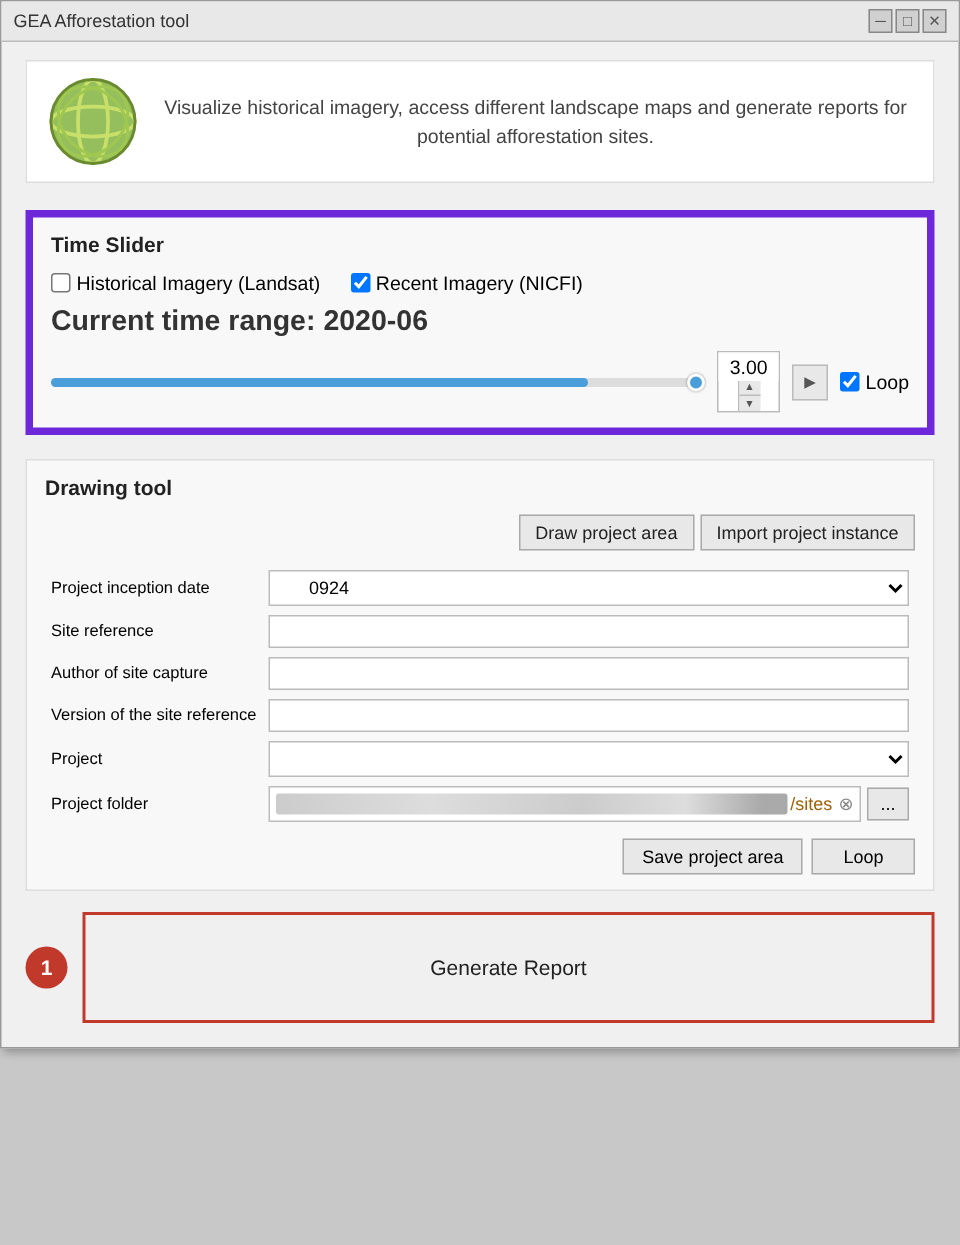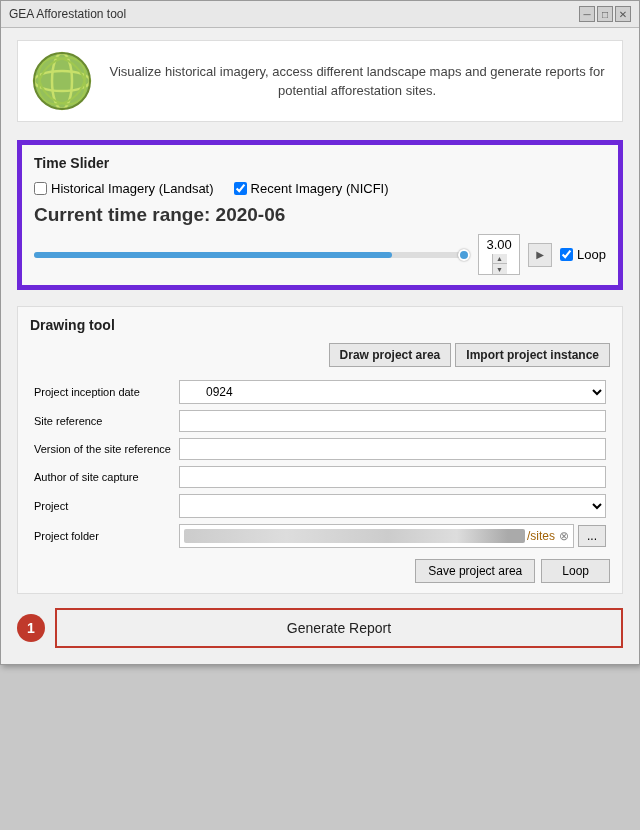--- a/index.html
+++ b/index.html
@@ -201,21 +201,20 @@
       gap: 4px;
       margin-bottom: 10px;
     }
     .tool-btn {
       padding: 4px 10px;
       background: #e8e8e8;
       border: 1px solid #aaa;
       cursor: pointer;
       font-size: 12px;
       color: #222;
-      font-weight: bold;
     }
     .form-table {
       width: 100%;
       border-collapse: collapse;
     }
     .form-table tr td {
       padding: 3px 4px;
       vertical-align: middle;
     }
     .form-table tr td:first-child {
@@ -316,21 +315,21 @@
       color: white;
       font-weight: bold;
       font-size: 14px;
       display: flex;
       align-items: center;
       justify-content: center;
       flex-shrink: 0;
     }
     .generate-btn {
       flex: 1;
-      padding: 10px 0;
+      padding: 27px 0;
       background: #f0f0f0;
       border: 2px solid #c0392b;
       cursor: pointer;
       font-size: 14px;
       color: #222;
       font-weight: normal;
     }
     
     .logo-svg {
       width: 60px;
@@ -419,27 +418,27 @@
               </select>
             </td>
           </tr>
           <tr>
             <td>Site reference</td>
             <td>
               <input class="form-input" type="text" value="" style="">
             </td>
           </tr>
           <tr>
+            <td>Author of site capture</td>
+            <td>
+              <input class="form-input" type="text" value="" style="">
+            </td>
+          </tr>
+          <tr>
             <td>Version of the site reference</td>
-            <td>
-              <input class="form-input" type="text" value="" style="">
-            </td>
-          </tr>
-          <tr>
-            <td>Author of site capture</td>
             <td>
               <input class="form-input" type="text" value="" style="">
             </td>
           </tr>
           <tr>
             <td>Project</td>
             <td>
               <select class="form-select">
                 <option value=""></option>
               </select>

